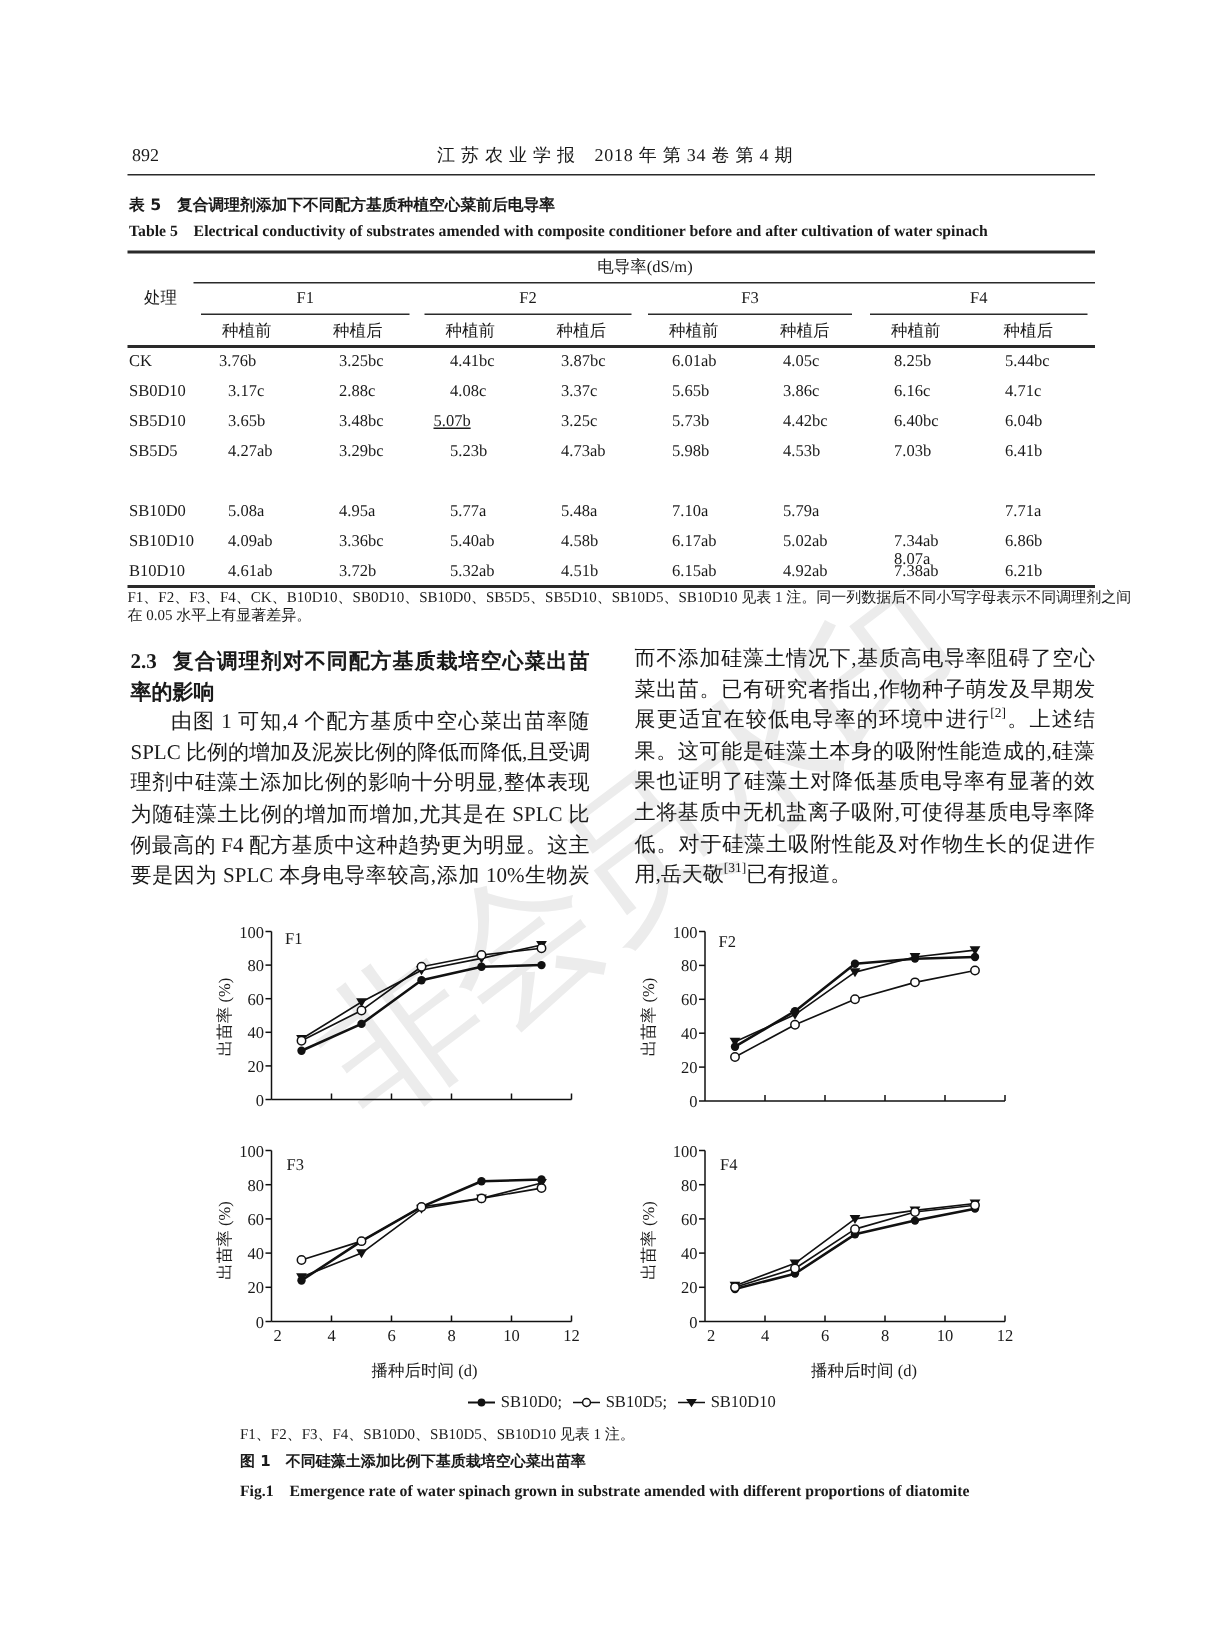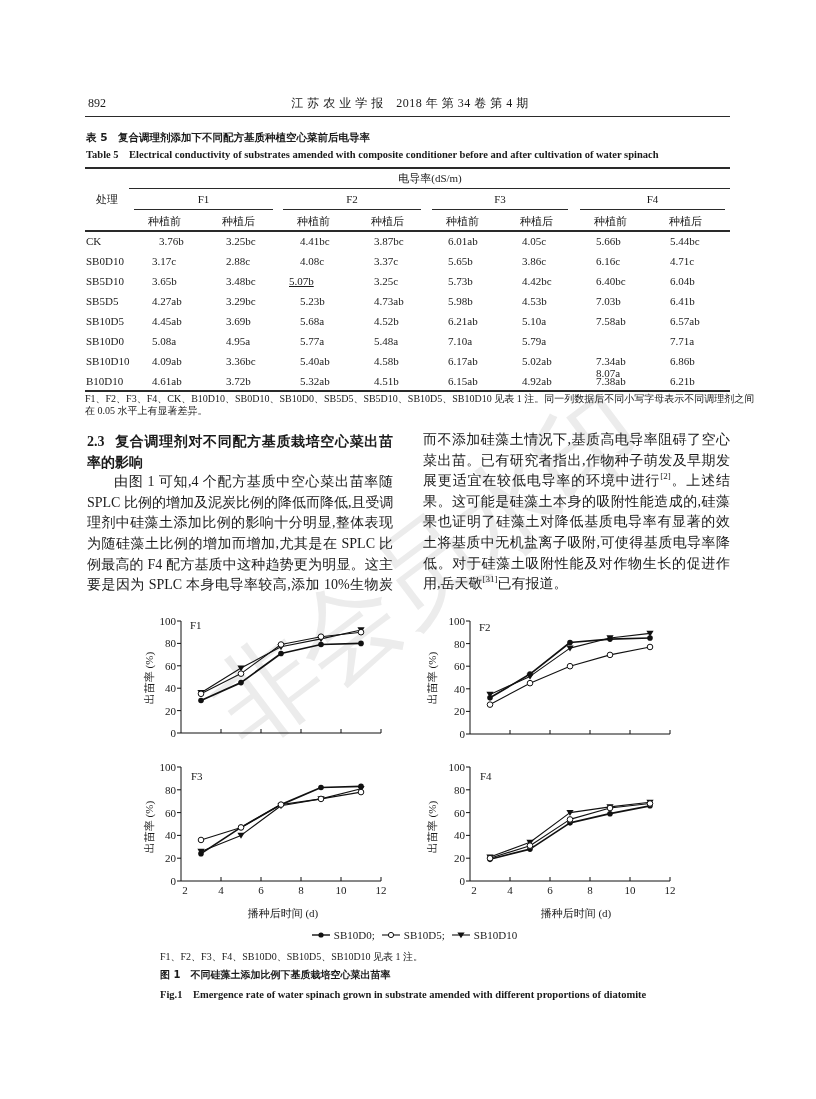--- a/index.html
+++ b/index.html
@@ -82,27 +82,27 @@
   <span class="abs th" style="left:297px;top:211px;">种植前</span>
   <span class="abs th" style="left:371px;top:211px;">种植后</span>
   <span class="abs th" style="left:446px;top:211px;">种植前</span>
   <span class="abs th" style="left:520px;top:211px;">种植后</span>
   <span class="abs th" style="left:594px;top:211px;">种植前</span>
   <span class="abs th" style="left:669px;top:211px;">种植后</span>
 
   <div class="table-body" id="table-body">
       <div class="trow" style="top: 0px;">
         <span class="tcell" style="left: 1px;">CK</span>
-        <span class="tcell" style="left: 74px;">3.76b</span>
+        <span class="tcell" style="left: 61px;">3.76b</span>
         <span class="tcell" style="left: 141px;">3.25bc</span>
         <span class="tcell" style="left: 215px; text-align: center;">4.41bc</span>
         <span class="tcell" style="left: 289px;">3.87bc</span>
         <span class="tcell" style="left: 363px;">6.01ab</span>
         <span class="tcell" style="left: 437px;">4.05c</span>
-        <span class="tcell" style="left: 511px;">5.66b</span>
+        <span class="tcell" style="left: 511px;">8.25b</span>
         <span class="tcell" style="left: 585px;">5.44bc</span>
       </div>
       <div class="trow" style="top: 20px;">
         <span class="tcell" style="left: 1px;">SB0D10</span>
         <span class="tcell" style="left: 67px;">3.17c</span>
         <span class="tcell" style="left: 141px;">2.88c</span>
         <span class="tcell" style="left: 215px;">4.08c</span>
         <span class="tcell" style="left: 289px;">3.37c</span>
         <span class="tcell" style="left: 363px;">5.65b</span>
         <span class="tcell" style="left: 437px;">3.86c</span>
@@ -123,31 +123,20 @@
       <div class="trow" style="top: 60px;">
         <span class="tcell" style="left: 1px;">SB5D5</span>
         <span class="tcell" style="left: 67px;">4.27ab</span>
         <span class="tcell" style="left: 141px;">3.29bc</span>
         <span class="tcell" style="left: 215px;">5.23b</span>
         <span class="tcell" style="left: 289px;">4.73ab</span>
         <span class="tcell" style="left: 363px;">5.98b</span>
         <span class="tcell" style="left: 437px;">4.53b</span>
         <span class="tcell" style="left: 511px;">7.03b</span>
         <span class="tcell" style="left: 585px;">6.41b</span>
-      </div>
-      <div class="trow" style="top: 80px;">
-        <span class="tcell" style="left: 1px;">SB10D5</span>
-        <span class="tcell" style="left: 67px;">4.45ab</span>
-        <span class="tcell" style="left: 141px;">3.69b</span>
-        <span class="tcell" style="left: 215px;">5.68a</span>
-        <span class="tcell" style="left: 289px;">4.52b</span>
-        <span class="tcell" style="left: 363px;">6.21ab</span>
-        <span class="tcell" style="left: 437px;">5.10a</span>
-        <span class="tcell" style="left: 511px;">7.58ab</span>
-        <span class="tcell" style="left: 585px;">6.57ab</span>
       </div>
       <div class="trow" style="top: 100px;">
         <span class="tcell" style="left: 1px;">SB10D0</span>
         <span class="tcell" style="left: 67px;">5.08a</span>
         <span class="tcell" style="left: 141px;">4.95a</span>
         <span class="tcell" style="left: 215px;">5.77a</span>
         <span class="tcell" style="left: 289px;">5.48a</span>
         <span class="tcell" style="left: 363px;">7.10a</span>
         <span class="tcell" style="left: 437px;">5.79a</span>
         <span class="tcell" style="left: 511px; margin-top: 32px;">8.07a</span>

